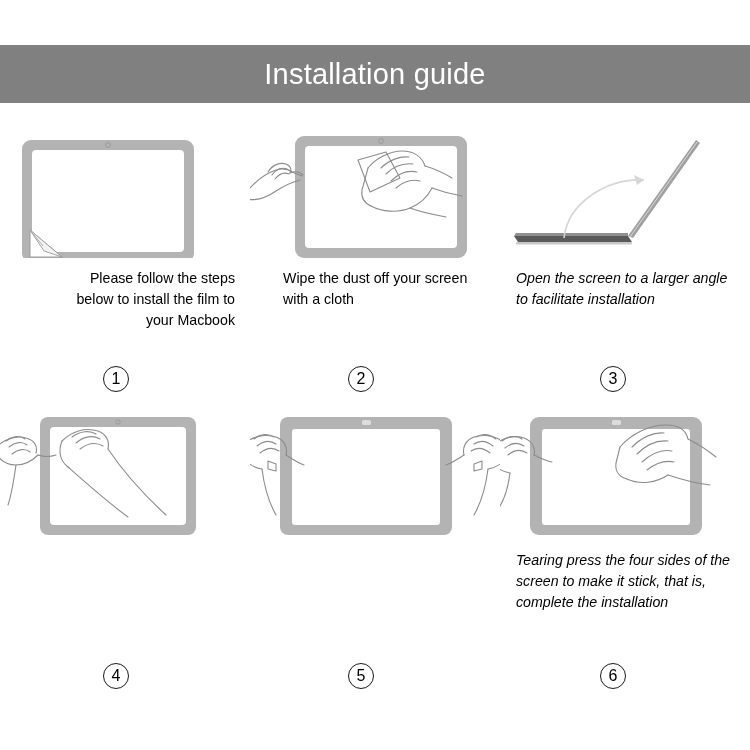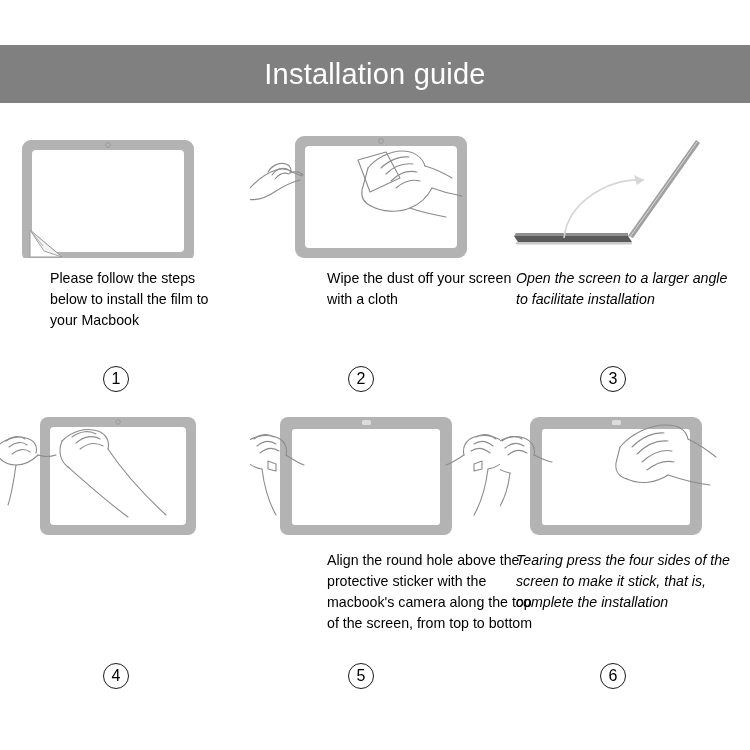--- a/index.html
+++ b/index.html
@@ -68,22 +68,22 @@
   .art svg { display: block; }
 
   .caption {
     position: absolute;
     left: 50px;
     width: 200px;
     font-size: 14.2px;
     line-height: 21px;
     color: #000000;
   }
-  .cell-0 .caption, .cell-3 .caption { left: 50px; width: 185px; }
-  .cell-1 .caption, .cell-4 .caption { left: 33px; width: 210px; margin-left: 44px; }
+  .cell-0 .caption, .cell-3 .caption { left: 50px; width: 185px; text-align: right; }
+  .cell-1 .caption, .cell-4 .caption { left: 33px; width: 210px; }
   .cell-2 .caption, .cell-5 .caption { left: 16px; width: 225px; font-style: italic; }
 
   .row-1 .caption { top: 150px; }
   .row-2 .caption { top: 145px; }
 
   .num {
     position: absolute;
     width: 26px;
     height: 26px;
     border: 1.4px solid #1a1a1a;
@@ -247,21 +247,20 @@
               <path d="M260 42 C258 54 250 62 238 64"></path>
               <path d="M246 34 C240 29 232 28 226 32"></path>
               <path d="M243 41 C237 36 230 35 224 39"></path>
               <path d="M240 48 C234 43 227 42 221 46"></path>
               <path d="M238 64 C236 80 232 96 224 110"></path>
               <path d="M214 50 C208 54 202 58 196 60"></path>
               <path d="M232 56 L224 59 L224 66 L232 64 Z"></path>
             </g>
           </svg>
         </div>
-        <div class="caption">Align the round hole above the protective sticker with the macbook's camera along the top of the screen, from top to bottom</div>
         <div class="num">5</div>
       </div>
 
       <div class="cell cell-5">
         <div class="art">
           <svg width="250" height="140" viewBox="0 0 250 140">
             <rect x="30" y="12" width="172" height="118" rx="9" ry="9" fill="#b3b3b3"></rect>
             <rect x="42" y="24" width="148" height="96" rx="3" ry="3" fill="#ffffff"></rect>
             <rect x="112" y="15" width="9" height="5" rx="1.5" fill="#dcdcdc"></rect>
 

